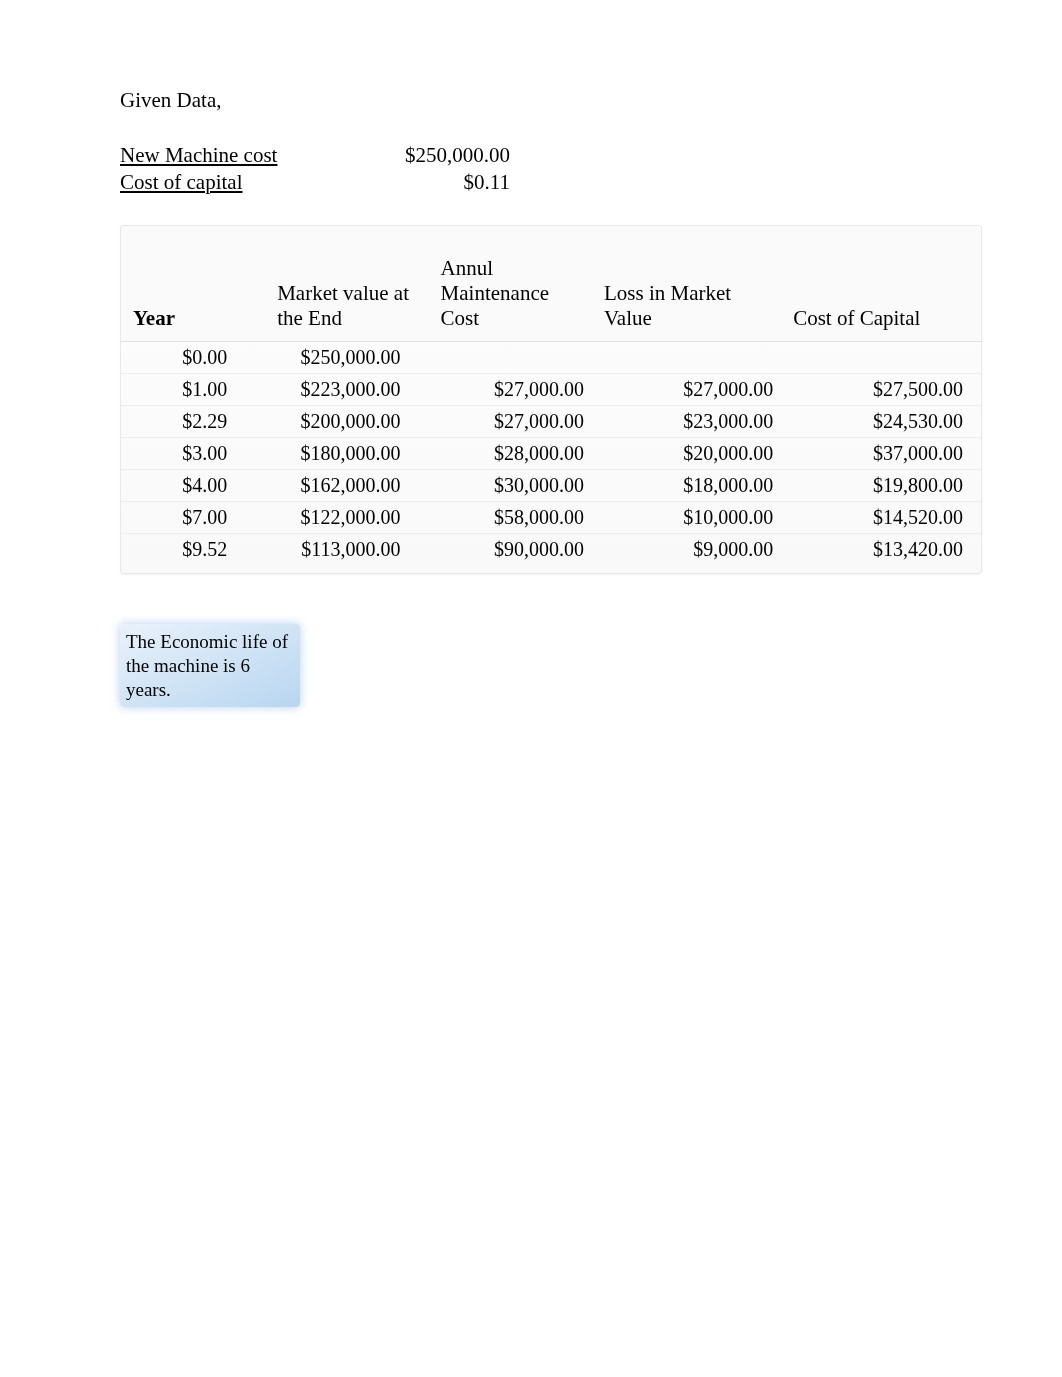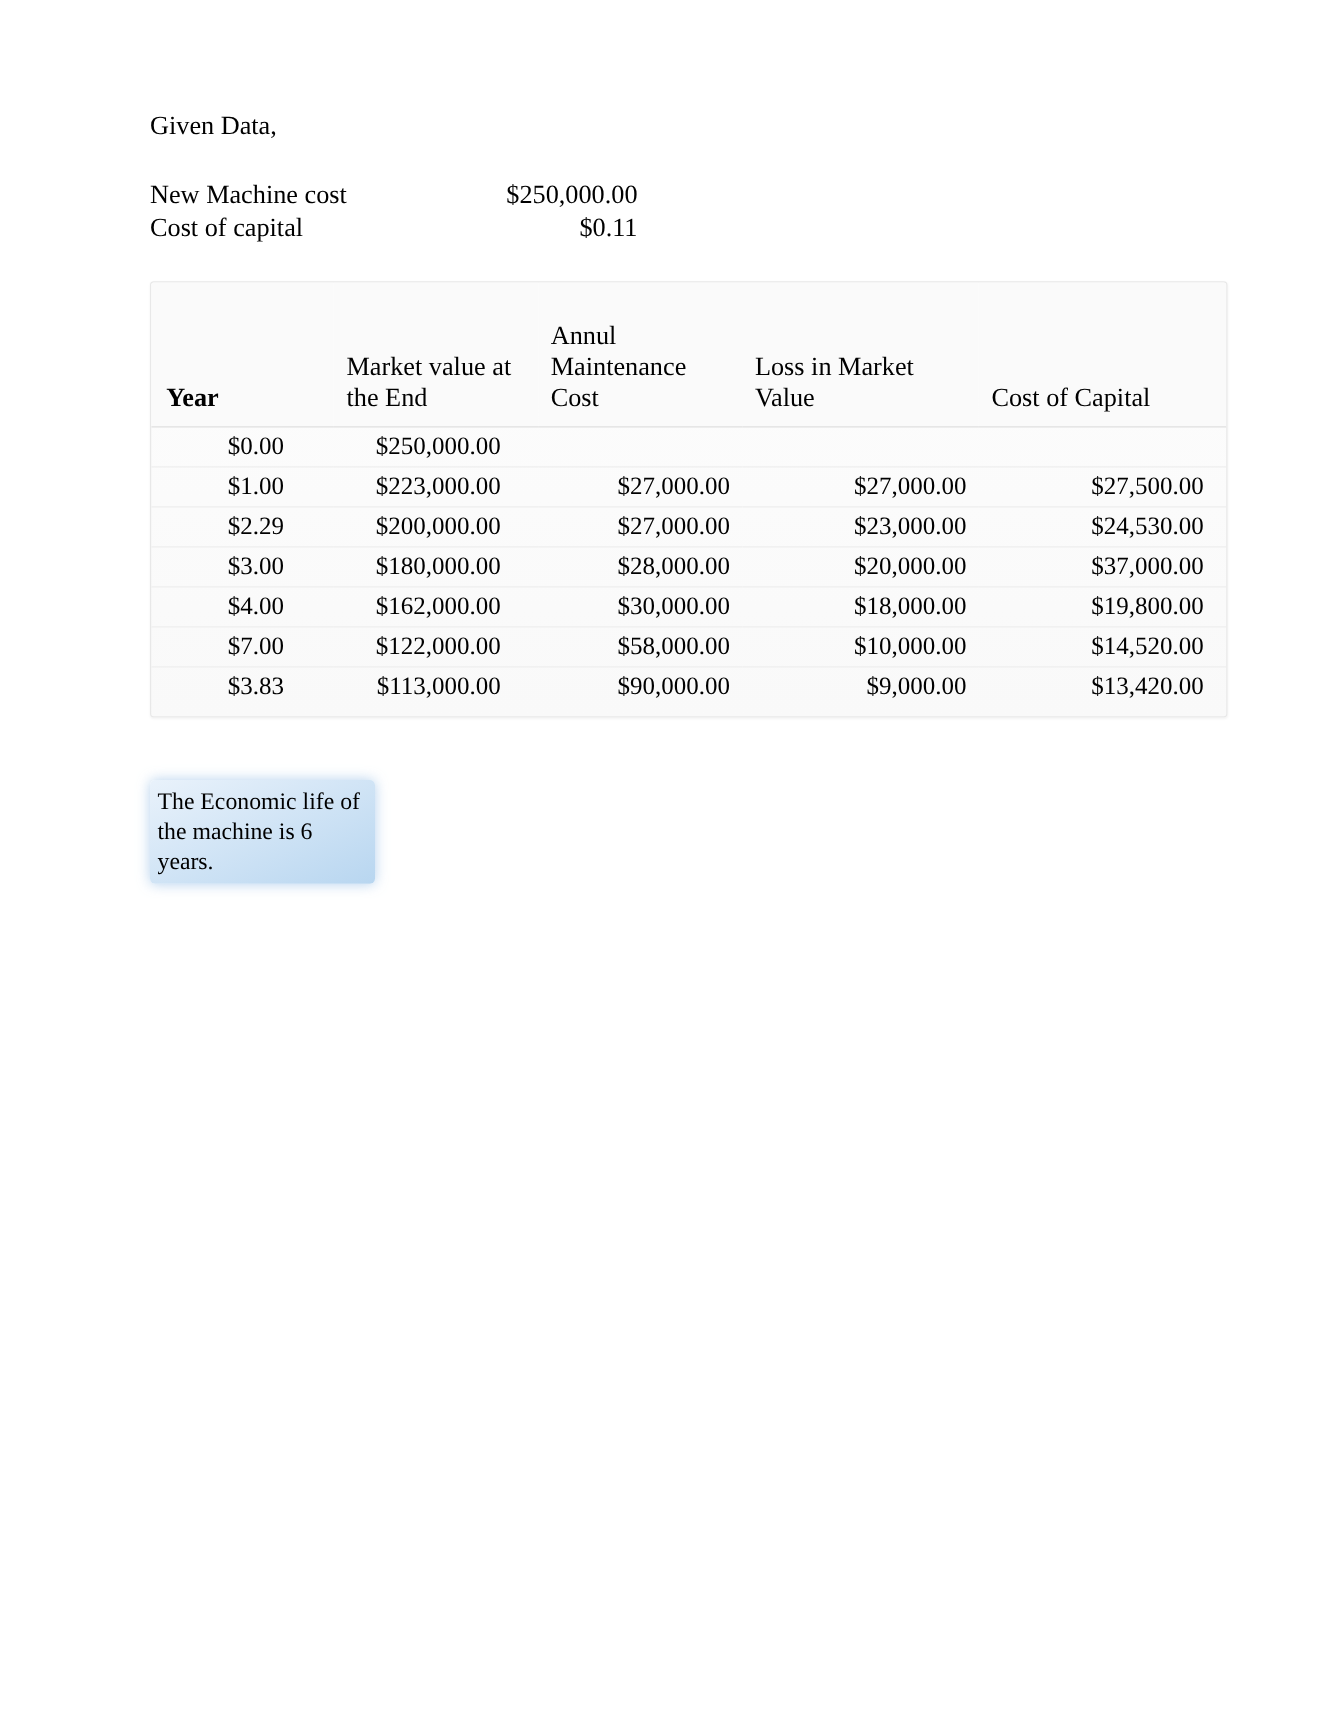--- a/index.html
+++ b/index.html
@@ -17,20 +17,21 @@
     }
     .header-text {
       margin-bottom: 30px;
     }
     .param-row {
       display: flex;
       margin-bottom: 2px;
     }
     .param-label {
       width: 250px;
+      text-decoration: underline;
     }
     .param-value {
       width: 140px;
       text-align: right;
     }
     .params-block {
       margin-bottom: 30px;
     }
     .table-wrapper {
       width: 100%;
@@ -184,21 +185,21 @@
             <td>$19,800.00</td>
           </tr>
           <tr>
             <td>$7.00</td>
             <td>$122,000.00</td>
             <td>$58,000.00</td>
             <td>$10,000.00</td>
             <td>$14,520.00</td>
           </tr>
           <tr>
-            <td>$3.83</td>
+            <td>$9.52</td>
             <td>$113,000.00</td>
             <td>$90,000.00</td>
             <td>$9,000.00</td>
             <td>$13,420.00</td>
           </tr>
         </tbody>
     </table>
   </div>
 
   <div class="conclusion">The Economic life of the machine is 6 years.</div>

